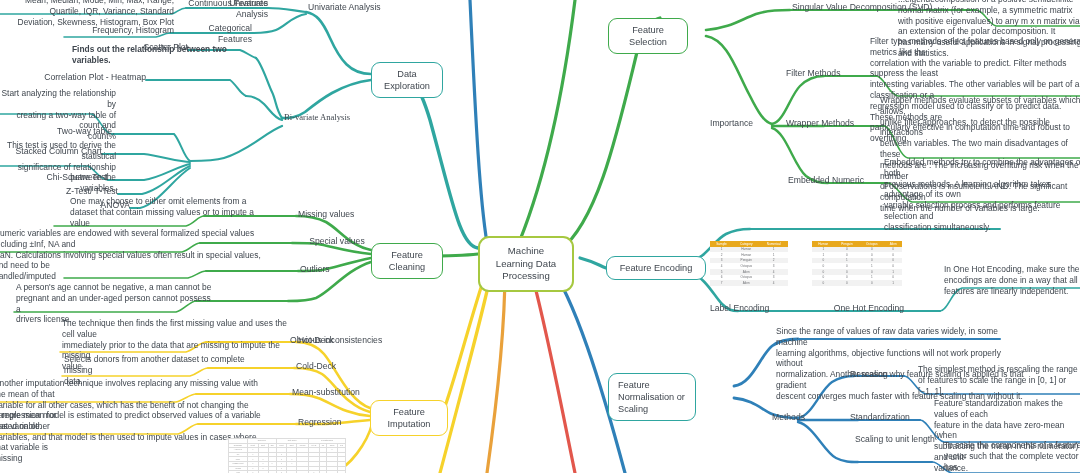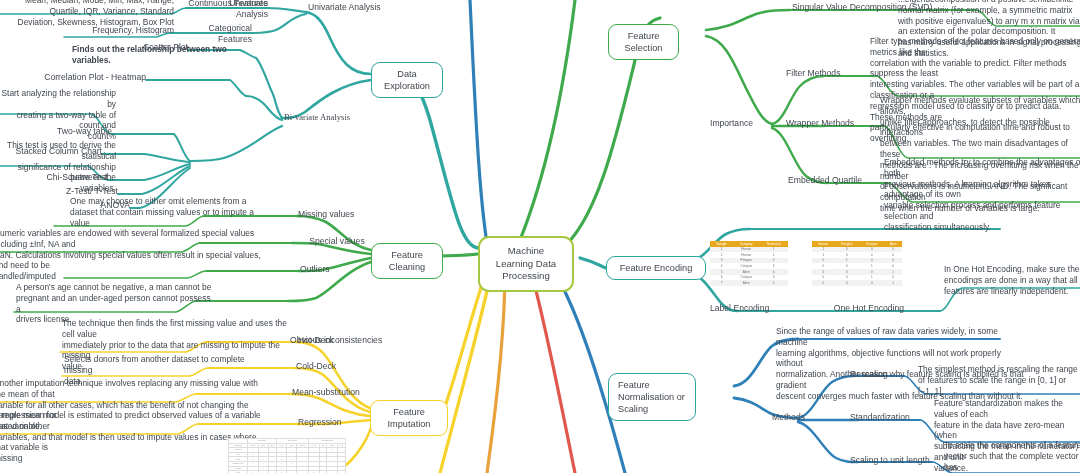--- a/index.html
+++ b/index.html
@@ -228,21 +228,21 @@
       <path d="M932,462 C940,462 944,472 952,473 L1085,473" stroke="#2f80b8" stroke-width="1.6"></path>
     </g>
   </svg>
 
   <div class="node central" style="left:478px;top:236px;">Machine Learning Data
 Processing</div>
 
   <div class="node teal" style="left:371px;top:62px;width:72px;">Data Exploration</div>
   <div class="node green" style="left:371px;top:243px;width:72px;">Feature Cleaning</div>
   <div class="node yellow" style="left:370px;top:400px;width:78px;">Feature Imputation</div>
-  <div class="node green" style="left:608px;top:24px;width:71px;">Feature Selection</div>
+  <div class="node green" style="left:608px;top:18px;width:80px;">Feature Selection</div>
   <div class="node teal" style="left:606px;top:256px;width:100px;text-align:center;">Feature Encoding</div>
   <div class="node teal" style="left:608px;top:373px;width:88px;text-align:left;">Feature
 Normalisation or
 Scaling</div>
 
   <div class="leaf r" style="left:196px;top:-2px;width:72px;">Univariate Analysis</div>
 
   <div class="leaf r" style="left:176px;top:23px;width:76px;">Categorical Features</div>
 
   <div class="leaf l" style="left:308px;top:2px;width:86px;">Univariate Analysis</div>
@@ -426,21 +426,21 @@
 particularly effective in computation time and robust to overfitting.</div>
 
   <div class="leaf l" style="left:786px;top:118px;width:90px;">Wrapper Methods</div>
   <div class="note l" style="left:880px;top:95px;width:206px;">Wrapper methods evaluate subsets of variables which allows,
 unlike filter approaches, to detect the possible interactions
 between variables. The two main disadvantages of these
 methods are : The increasing overfitting risk when the number
 of observations is insufficient. AND. The significant computation
 time when the number of variables is large.</div>
 
-  <div class="leaf l" style="left:788px;top:175px;width:96px;">Embedded Quartile</div>
+  <div class="leaf l" style="left:788px;top:175px;width:96px;">Embedded Numeric</div>
   <div class="note l" style="left:884px;top:157px;width:202px;">Embedded methods try to combine the advantages of both
 previous methods. A learning algorithm takes advantage of its own
 variable selection process and performs feature selection and
 classification simultaneously.</div>
 
 
   <table class="minitable" style="left:710px;top:241px;width:78px;">
     <thead>
         <tr>
           <th>Sample</th>
@@ -559,18 +559,18 @@
   <div class="note l" style="left:918px;top:364px;width:166px;">The simplest method is rescaling the range
 of features to scale the range in [0, 1] or
 [−1, 1].</div>
 
   <div class="leaf l" style="left:850px;top:412px;width:76px;">Standardization</div>
   <div class="note l" style="left:934px;top:398px;width:152px;">Feature standardization makes the values of each
 feature in the data have zero-mean (when
 subtracting the mean in the numerator) and unit-
 variance.</div>
 
-  <div class="leaf l" style="left:850px;top:455px;width:90px;">Scaling to unit length</div>
+  <div class="leaf l" style="left:850px;top:434px;width:90px;text-align:center;">Scaling to unit length</div>
   <div class="note l" style="left:944px;top:440px;width:142px;">To scale the components of a feature
 vector such that the complete vector has
 length one.</div>
 
 </div>
 
 </body></html>

